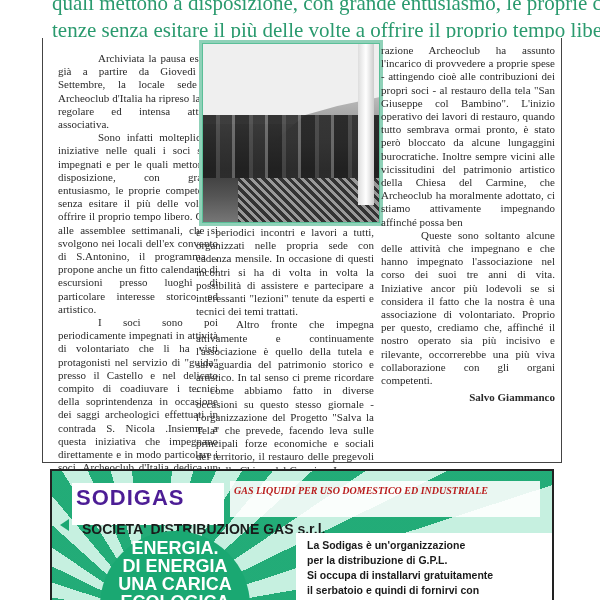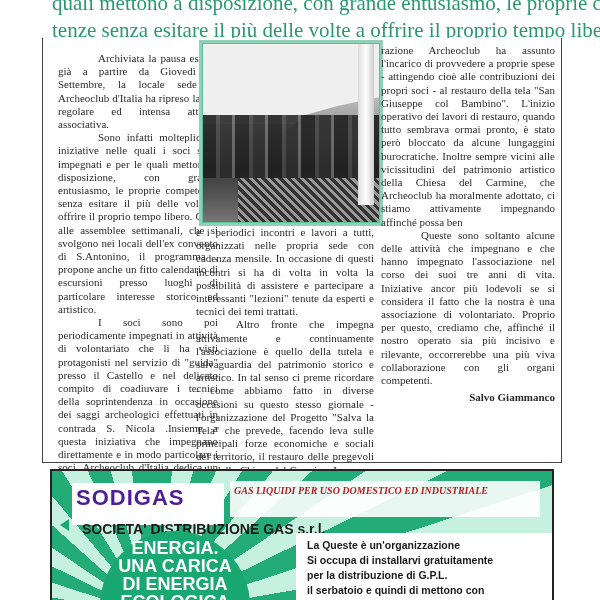--- a/index.html
+++ b/index.html
@@ -81,27 +81,27 @@
     <div class="logo-box"></div>
     <div class="logo">SODIGAS</div>
     <div class="logo-sub">SOCIETA' DISTRIBUZIONE GAS s.r.l.</div>
     <div class="tag-box"></div>
     <div class="tag">
       <div>GAS LIQUIDI PER USO DOMESTICO ED INDUSTRIALE</div>
     </div>
     <div class="circle"></div>
     <div class="slogan">
       <div>ENERGIA.</div>
+      <div>DI ENERGIA</div>
       <div>UNA CARICA</div>
-      <div>DI ENERGIA</div>
       <div>ECOLOGICA</div>
     </div>
     <div class="info-box"></div>
     <div class="info">
-      <div>La Queste è un'organizzazione</div>
+      <div>La Sodigas è un'organizzazione</div>
+      <div>per la distribuzione di G.P.L.</div>
       <div>Si occupa di installarvi gratuitamente</div>
-      <div>per la distribuzione di G.P.L.</div>
-      <div>il serbatoio e quindi di mettono con</div>
+      <div>il serbatoio e quindi di fornirvi con</div>
       <div>regolarità, efficienza e tempestività</div>
     </div>
   </div>
 
 </div>
 
 </body></html>

